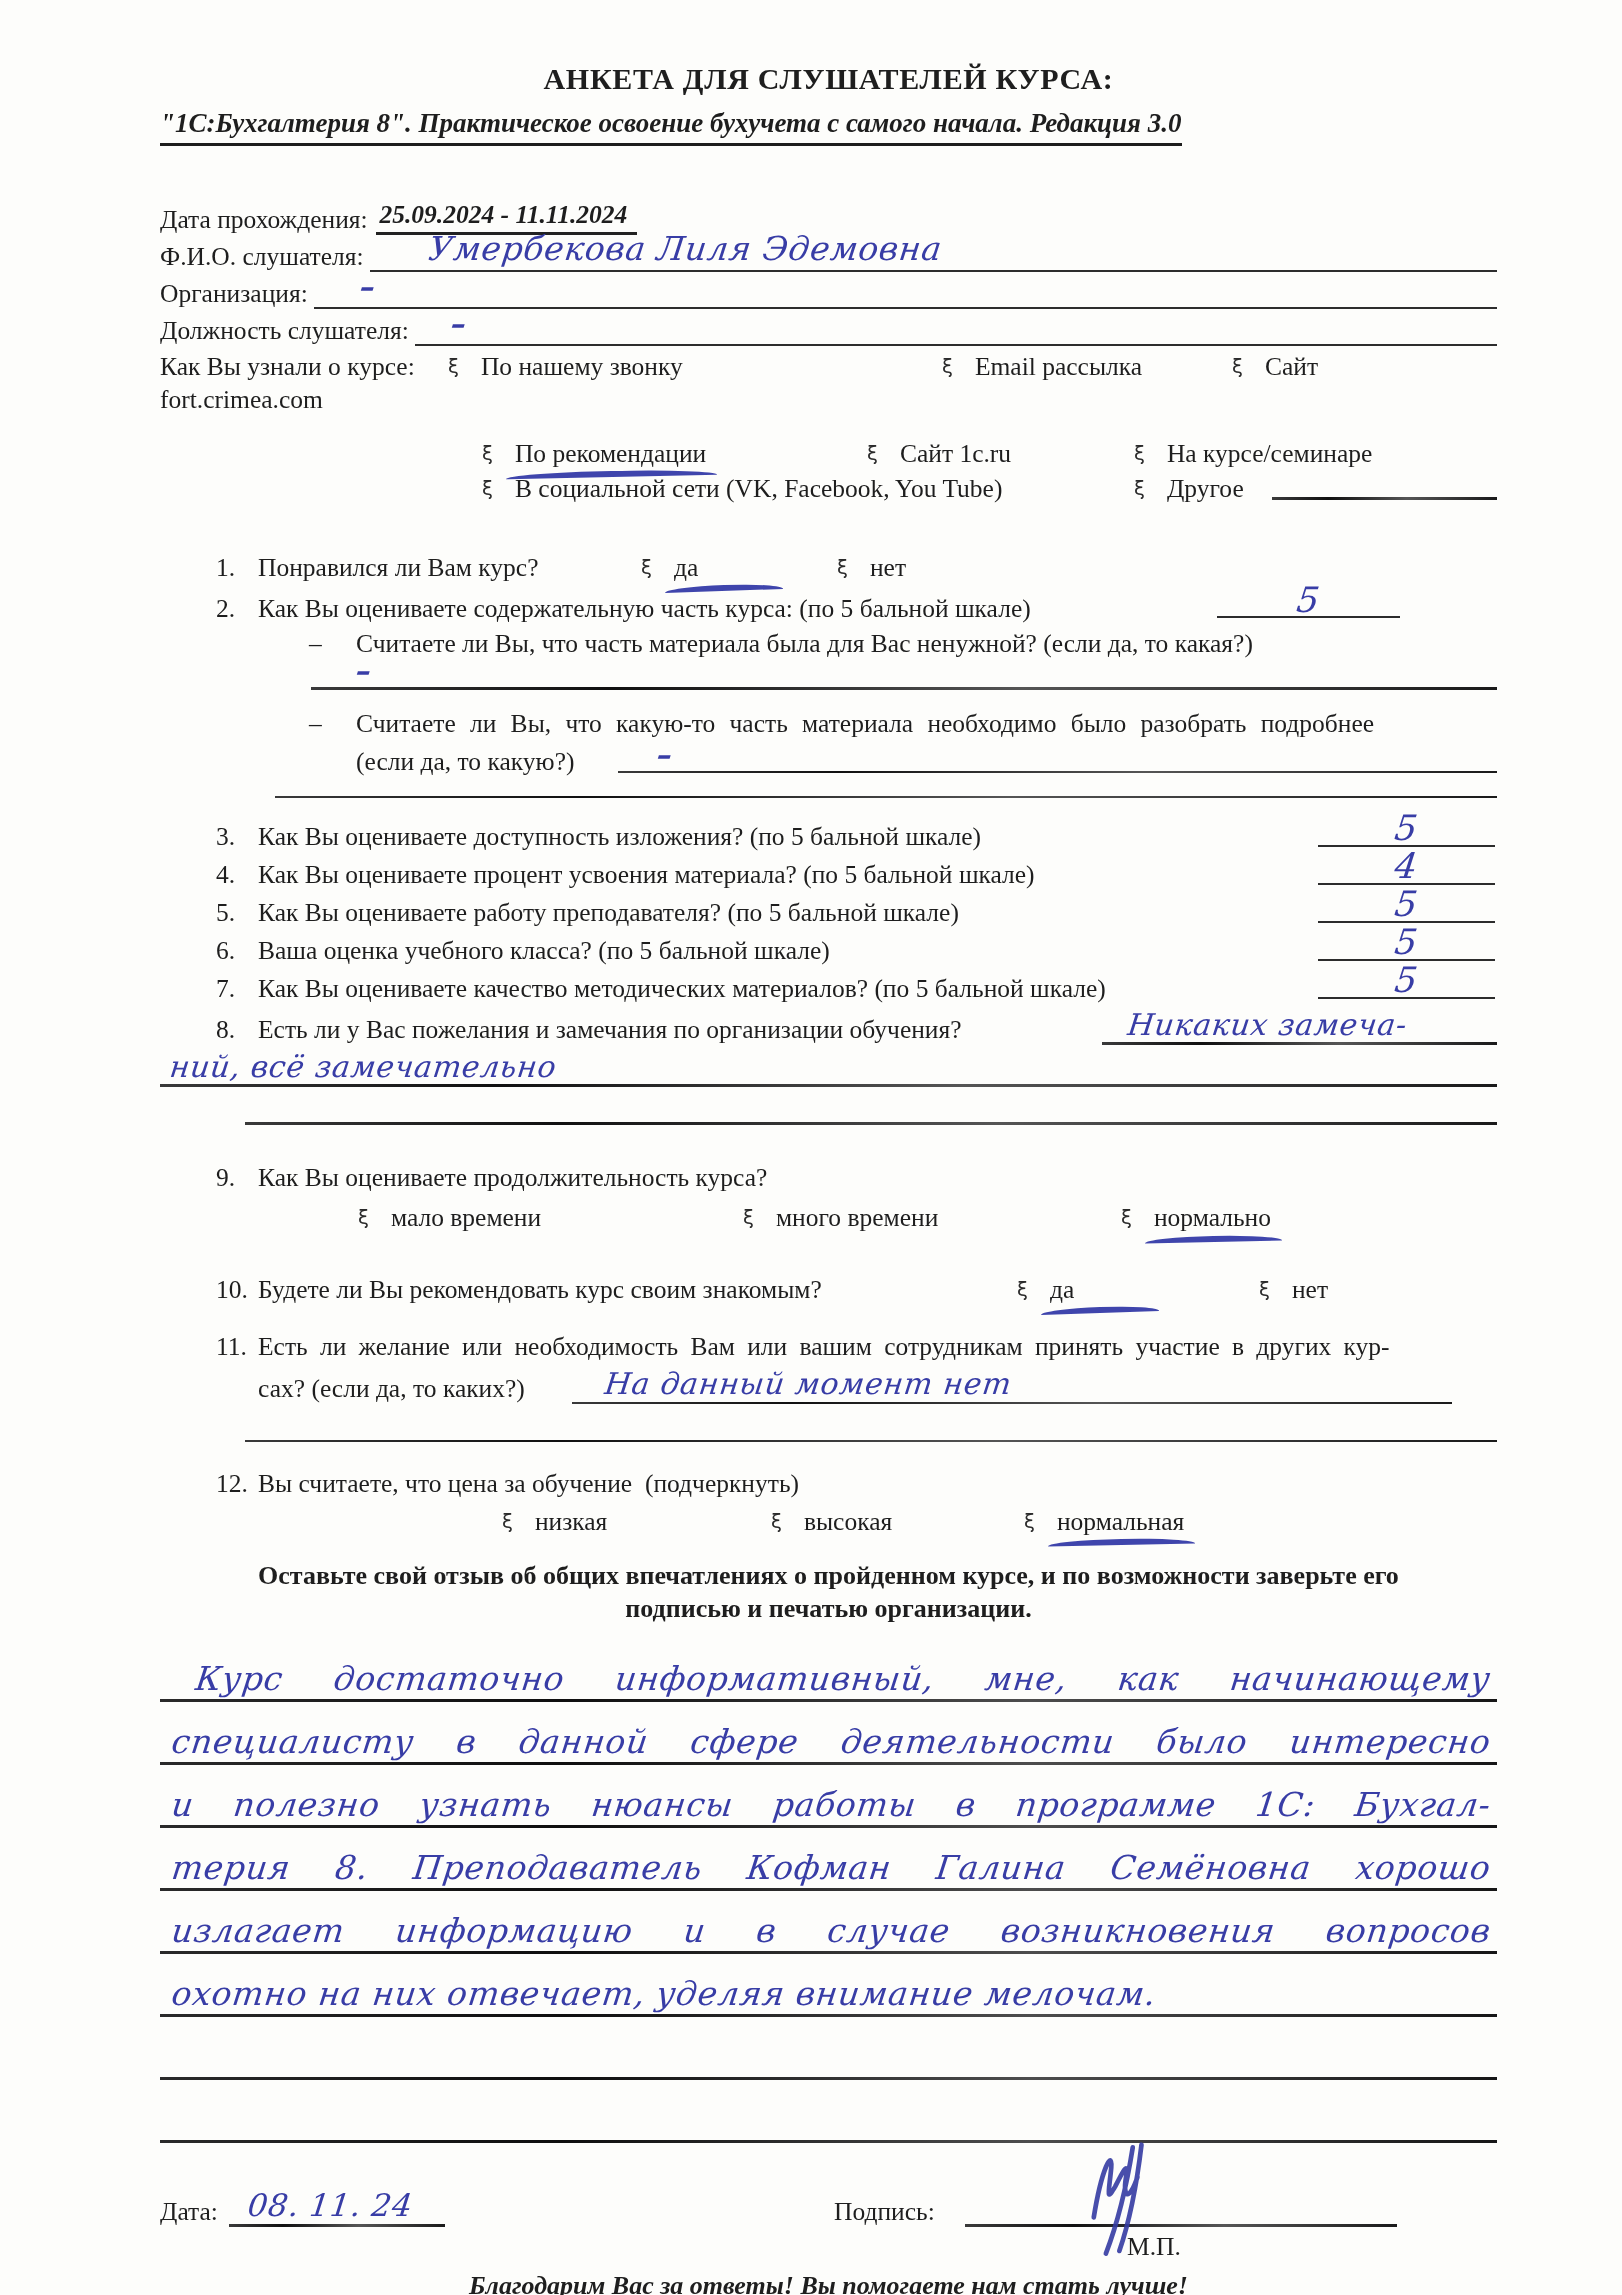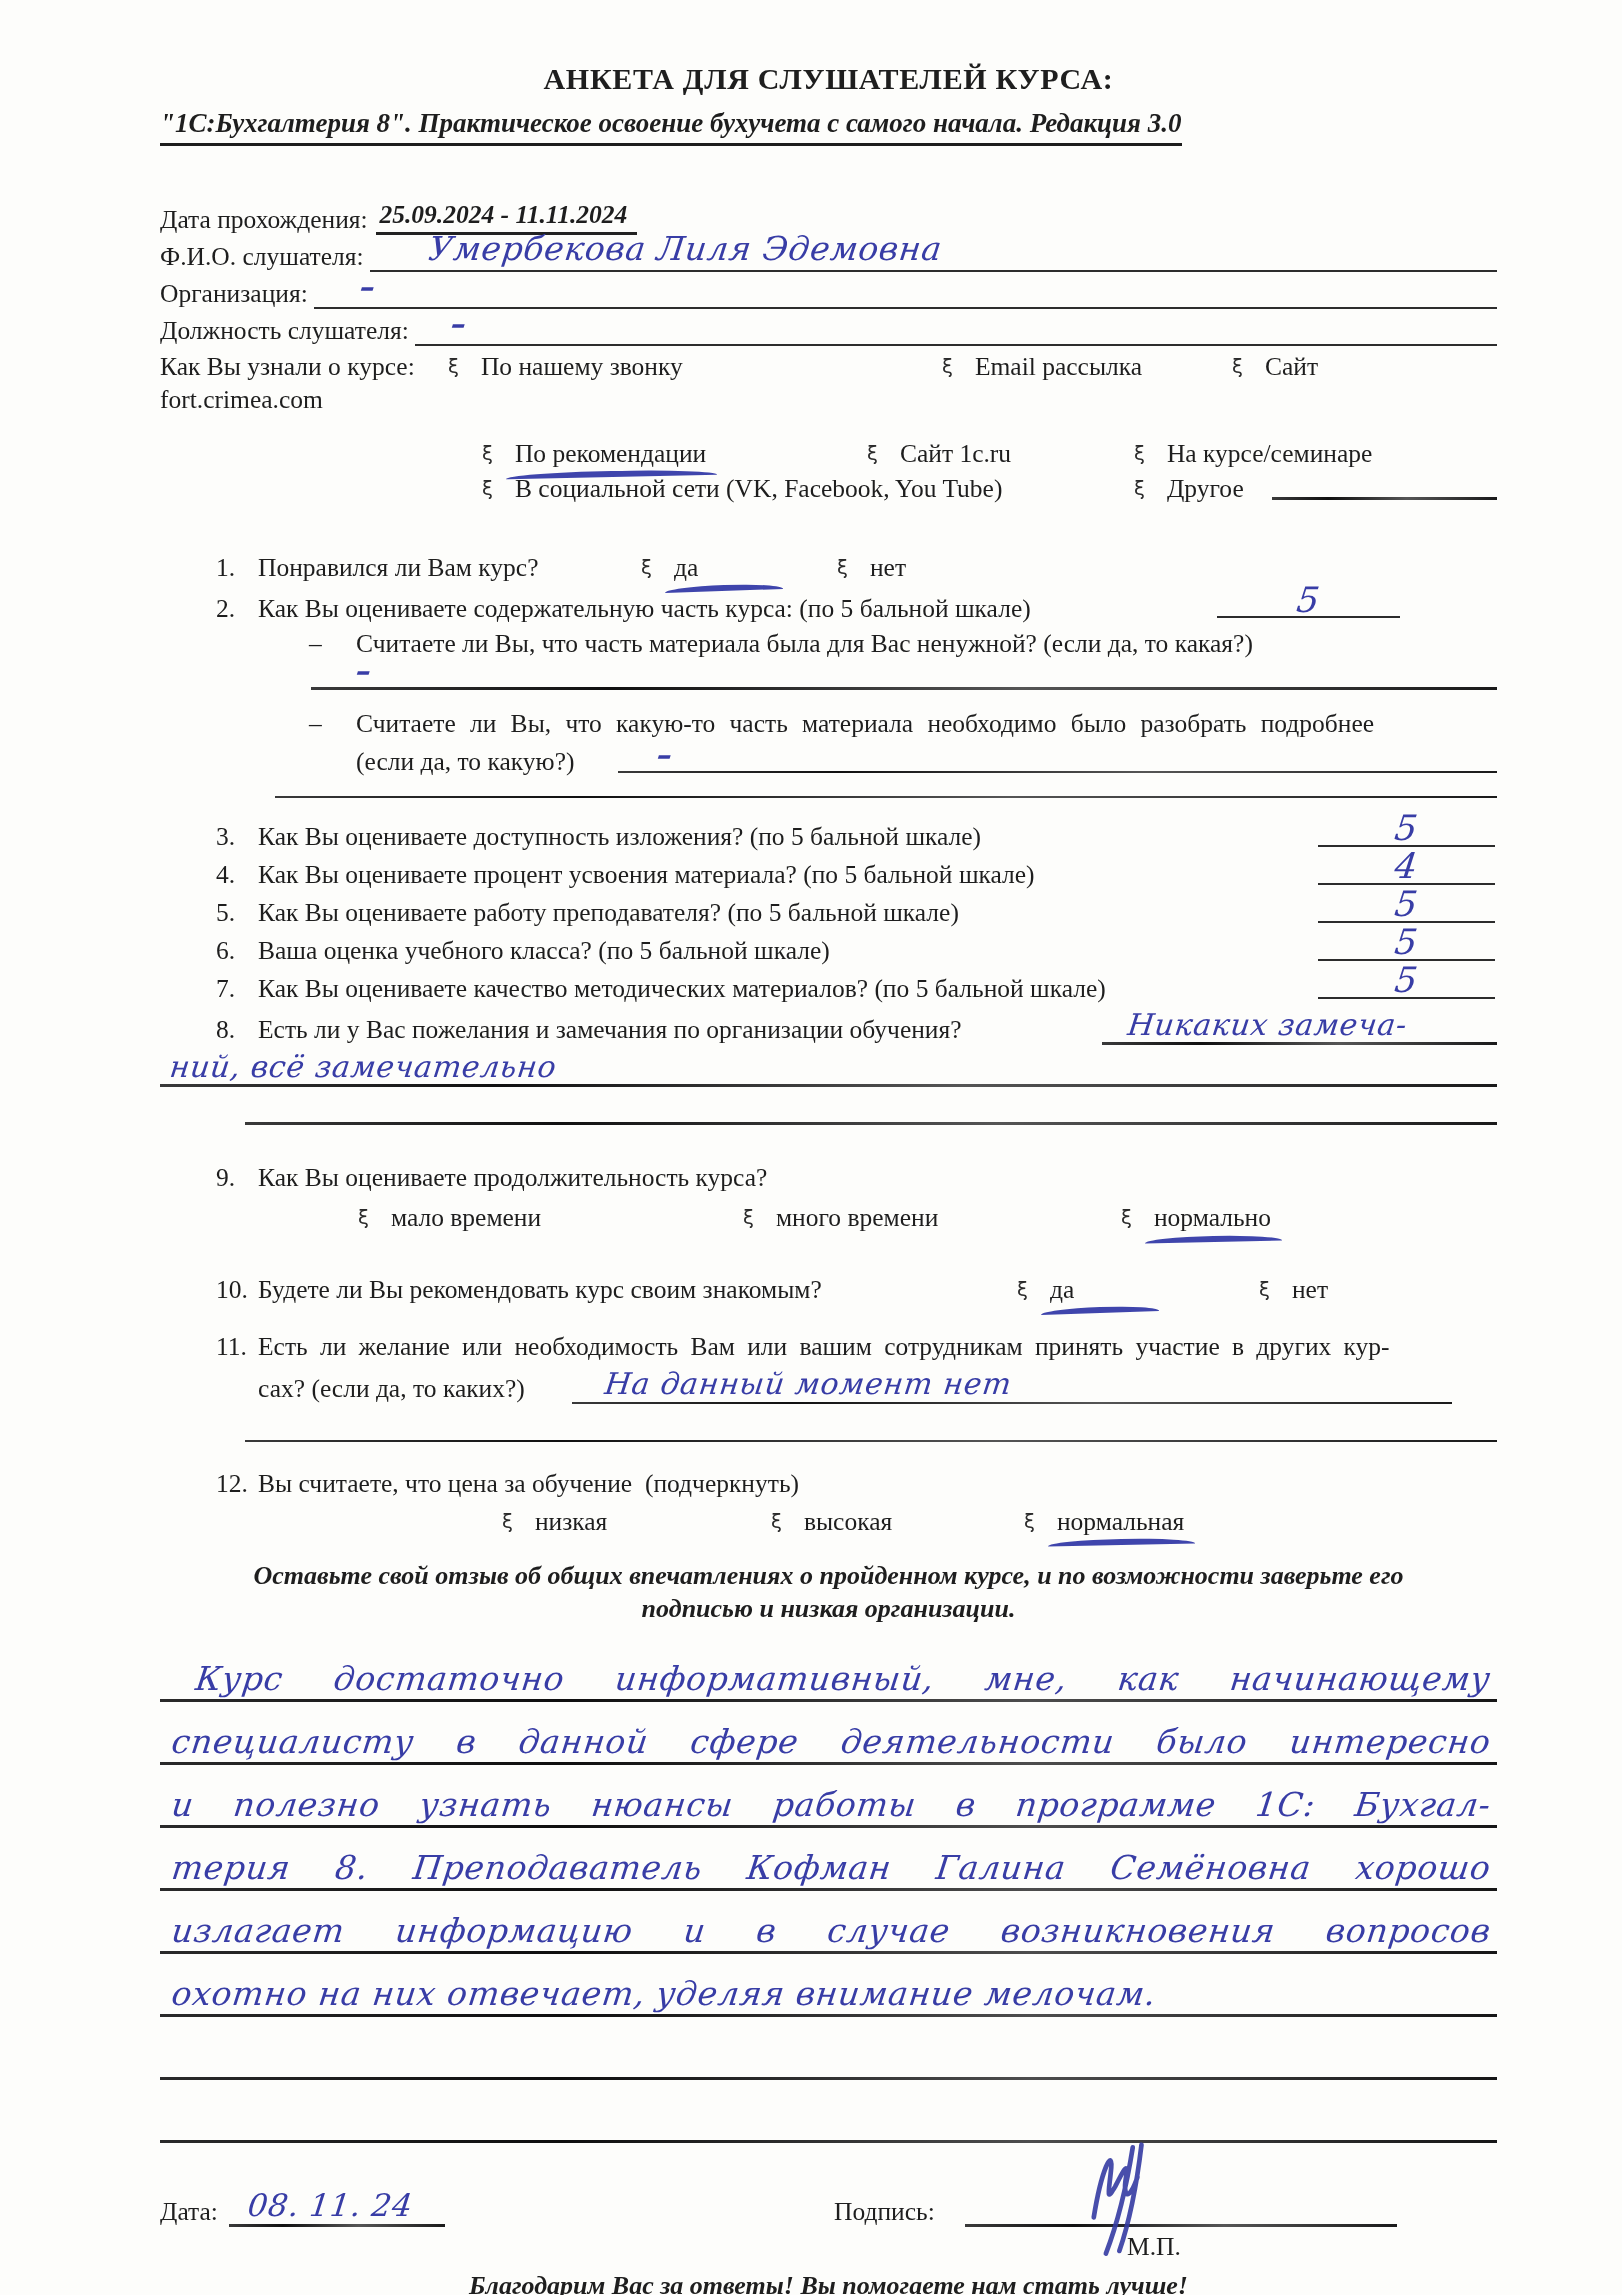--- a/index.html
+++ b/index.html
@@ -60,21 +60,21 @@
   .sub-text{position:absolute;left:196px;bottom:0;}
   
   .pen{position:relative;margin-top:18px;}
   .pen::after{
     content:'';position:absolute;left:-9.2px;right:-10.5px;bottom:-9.2px;height:5.9px;
     background:#2f35a5;border-radius:50% 50% 40% 60%/100% 100% 0 0;
     transform:rotate(-1.2deg);opacity:.92;
   }
   .pen-long::after{right:-85px;transform:rotate(-2deg);}
   
-  .prompt{text-align:center;font-weight:bold;font-style:italic;font-size:26px;line-height:1.28;white-space:nowrap;}
+  .prompt{text-align:center;font-weight:bold;font-size:26px;line-height:1.28;white-space:nowrap;}
   
   .review-line{position:relative;height:63px;}
   .review-line .rline{position:absolute;left:0;right:0;bottom:0;height:2.6px;
     background:linear-gradient(90deg,#2a2a2a,#0e0e0e 30%,#4d4d4d 65%,#161616);}
   .review-line .hw{
     position:absolute;left:11.8px;right:6.5px;bottom:3.9px;font-size:33px;
     text-align:justify;text-align-last:justify;white-space:nowrap;
   }
   .review-line.first .hw{left:36px;}
   
@@ -279,21 +279,21 @@
     </span>
     <span class="at" style="left:611px;bottom:6.5px">
       <span class="cb">ξ</span><span>высокая</span>
     </span>
     <span class="at" style="left:864px;bottom:6.5px">
       <span class="cb">ξ</span><span class="pen">нормальная</span>
     </span>
   </div>
 
   <div class="prompt" style="margin-top:15.7px">Оставьте свой отзыв об общих впечатлениях о пройденном курсе, и по возможности заверьте его</div>
-  <div class="prompt">подписью и низкая организации.</div>
+  <div class="prompt">подписью и печатью организации.</div>
 
   <div style="margin-top:13px">
     <div class="review-line first">
       <span class="hw">Курс достаточно информативный, мне, как начинающему</span>
       <span class="rline"></span>
     </div>
     <div class="review-line">
       <span class="hw">специалисту в данной сфере деятельности было интересно</span>
       <span class="rline"></span>
     </div>

